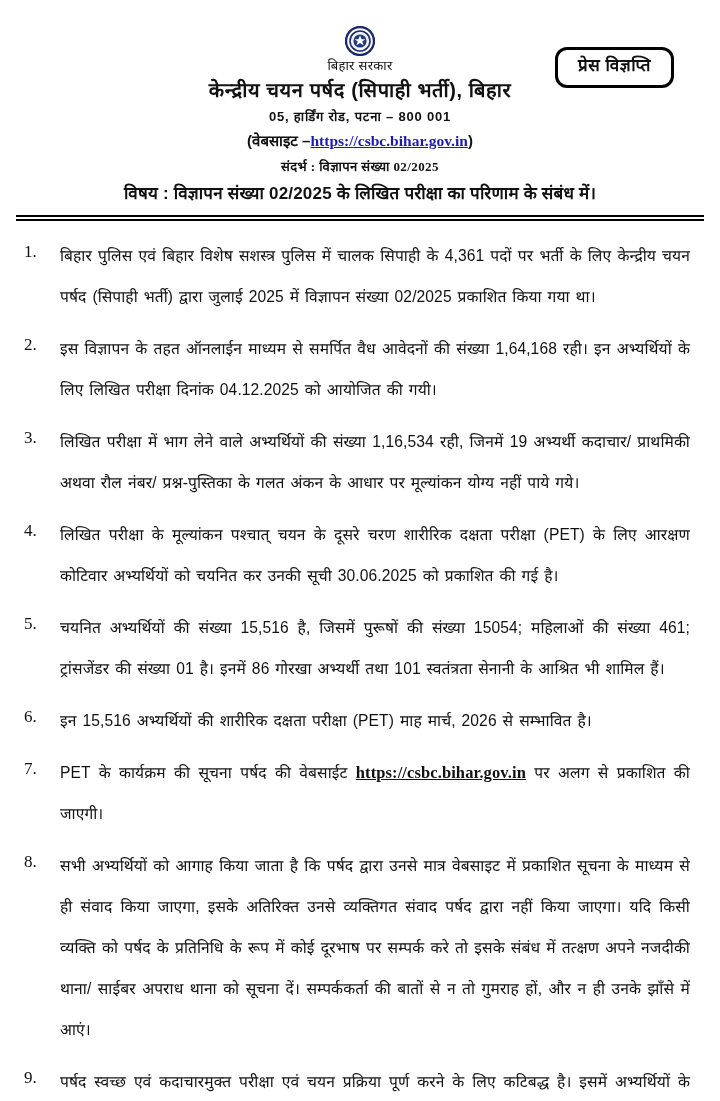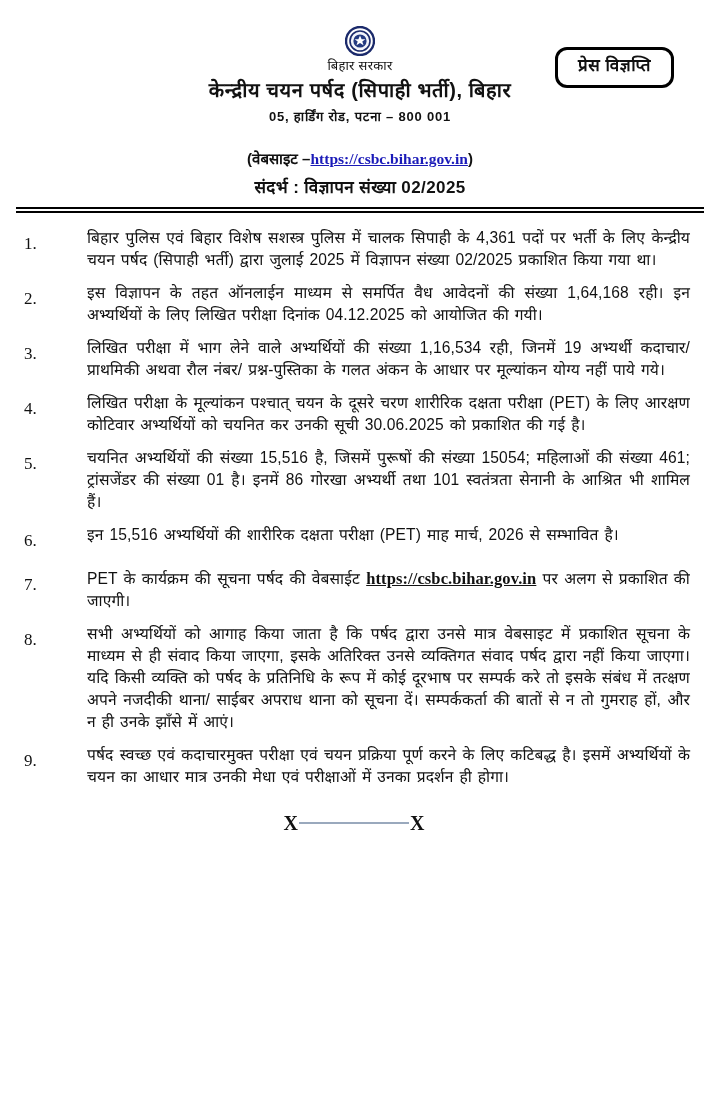--- a/index.html
+++ b/index.html
@@ -78,34 +78,35 @@
     font-size: 13px;
     font-weight: bold;
     line-height: 1.5;
     letter-spacing: 0.8px;
     margin-top: 2px;
   }
   .org-website {
     font-size: 15px;
     font-weight: bold;
     line-height: 1.5;
-    margin-top: 20px;
+    margin-top: 2px;
   }
   .org-website .url {
     font-family: "Liberation Serif", "DejaVu Serif", serif;
     color: #1a1ab8;
     text-decoration: underline;
     font-weight: bold;
     font-size: 15.5px;
   }
   .org-ref {
-    font-size: 17px;
+    font-size: 13px;
     font-weight: bold;
     letter-spacing: 0.4px;
     margin-top: 5px;
+    font-family: Liberation Serif, serif;
   }
   .subject {
     font-size: 17px;
     font-weight: bold;
     letter-spacing: 0.2px;
     margin-top: 7px;
     line-height: 1.4;
   }
 
   
@@ -133,26 +134,25 @@
     font-size: 17px;
     line-height: 33px;
     text-align: left;
     padding-left: 6px;
     box-sizing: border-box;
     color: #111111;
   }
   .item-text {
     flex: 1 1 auto;
     font-size: 15.6px;
-    line-height: 22px;
+    line-height: 41px;
     text-align: justify;
     text-justify: inter-word;
     letter-spacing: 0.1px;
     word-spacing: 1.5px;
-    margin-left: 27px;
   }
 
   .lnk-plain {
     font-family: "Liberation Serif", "DejaVu Serif", serif;
     font-weight: bold;
     text-decoration: underline;
     color: #111111;
     font-size: 16.5px;
   }
 
@@ -198,20 +198,21 @@
 
     <div class="org-line1">बिहार सरकार</div>
     <div class="org-title">केन्द्रीय चयन पर्षद (सिपाही भर्ती), बिहार</div>
     <div class="org-address">05, हार्डिंग रोड, पटना – 800 001</div>
 
     <div class="org-website">
       <span>(वेबसाइट –</span><a class="url" href="#">https://csbc.bihar.gov.in</a><span>)</span>
     </div>
 
     <div class="org-ref">संदर्भ : विज्ञापन संख्या 02/2025</div>
+    <div class="subject">विषय : विज्ञापन संख्या 02/2025 के लिखित परीक्षा का परिणाम के संबंध में।</div>
   </div>
 
   <div class="divider"></div>
 
   <div class="content">
 
     <div class="item">
       <div class="item-num">1.</div>
       <div class="item-text">बिहार पुलिस एवं बिहार विशेष सशस्त्र पुलिस में चालक सिपाही के 4,361 पदों पर भर्ती के लिए केन्द्रीय चयन पर्षद (सिपाही भर्ती) द्वारा जुलाई 2025 में विज्ञापन संख्या 02/2025 प्रकाशित किया गया था।</div>
     </div>

